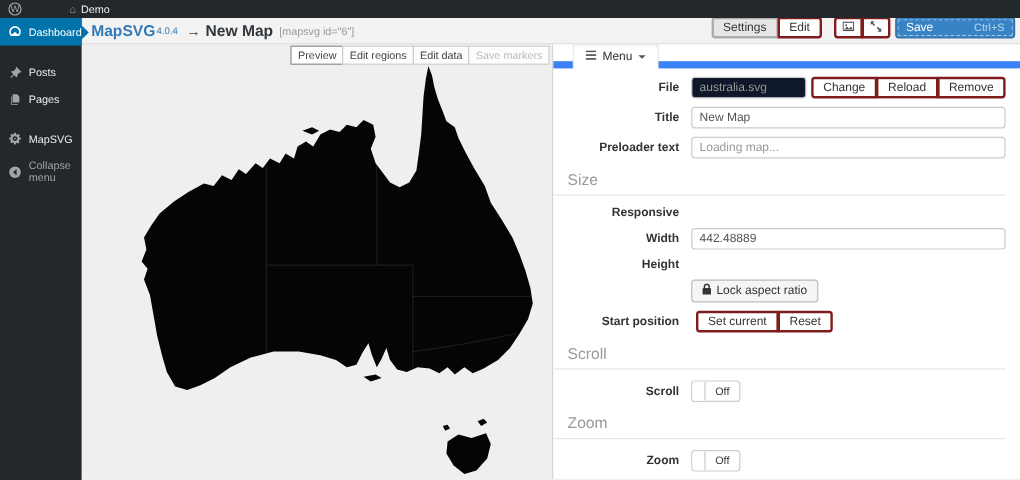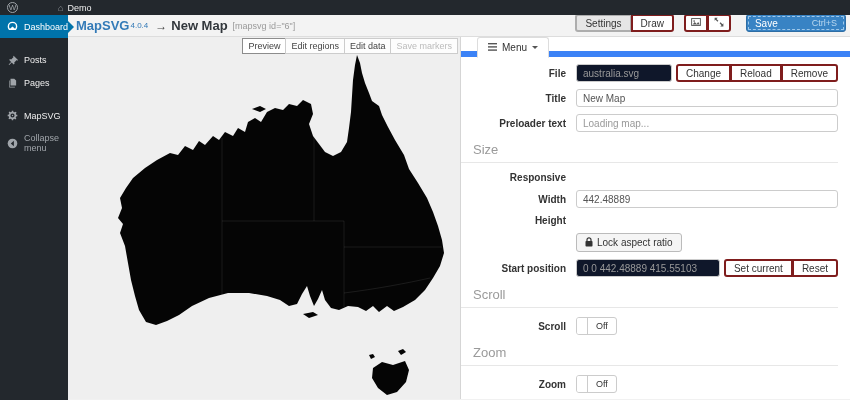--- a/index.html
+++ b/index.html
@@ -158,41 +158,41 @@
   <div class="page-header">
     <span class="ph-title">MapSVG</span>
     <span class="ph-ver">4.0.4</span>
     <span class="ph-arrow">→</span>
     <span class="ph-map">New Map</span>
     <span class="ph-shortcode">[mapsvg id="6"]</span>
 
     <div class="toolbar">
       <div class="btn-group">
         <button class="btn grey">Settings</button>
-        <button class="btn">Draw</button>
+        <button class="btn">Edit</button>
       </div>
       <div class="btn-group" style="margin-left:6px;">
         <button class="btn icon-btn">
           <span>
             <svg width="10" height="10" viewBox="0 0 16 16">
                 <rect x="1" y="2.5" width="14" height="11" fill="none" stroke="#555" stroke-width="1.5"></rect>
                 <circle cx="5" cy="6.5" r="1.3" fill="#555"></circle>
                 <path fill="#555" d="m2.5 12 3.5-4 3 3 2.5-3 2.5 4z"></path>
               </svg>
           </span>
         </button>
         <button class="btn icon-btn">
           <span>
             <svg width="10" height="10" viewBox="0 0 16 16">
                 <path fill="#555" d="M1 1h5L4 3l3 3-1.5 1.5L2.5 4.5 1 6zM15 15h-5l2-2-3-3 1.5-1.5 3 3L15 10z"></path>
               </svg>
           </span>
         </button>
       </div>
-      <button class="btn-save" style="margin-left:11px;gap:34px;">
+      <button class="btn-save" style="margin-left:0;gap:34px;">
         <span>Save</span>
         <span class="shortcut">Ctrl+S</span>
       </button>
     </div>
   </div>
 
   <div class="content-row">
 
     <div class="map-panel">
       <div class="map-tabs">
@@ -295,21 +295,20 @@
                   </svg>
               </span>
               <span>Lock aspect ratio</span>
             </button>
           </div>
         </div>
 
         <div class="form-row">
           <div class="form-label">Start position</div>
           <div class="controls">
-            <input class="txt disabled" readonly="" value="0 0 442.48889 415.55103" style="">
             <div class="btn-group" style="margin-left:4px;">
               <button class="btn">Set current</button>
               <button class="btn">Reset</button>
             </div>
           </div>
         </div>
 
         <div class="sec-header">Scroll</div>
 
         <div class="form-row">

